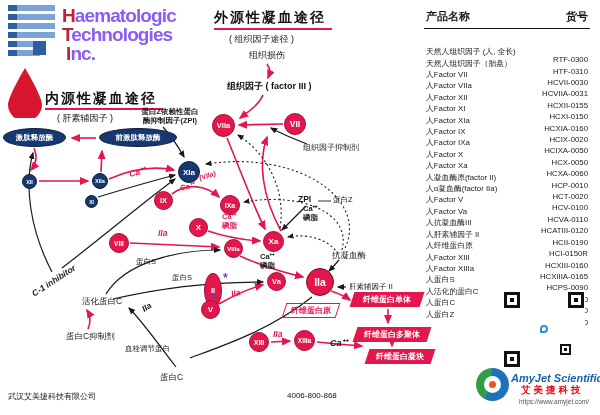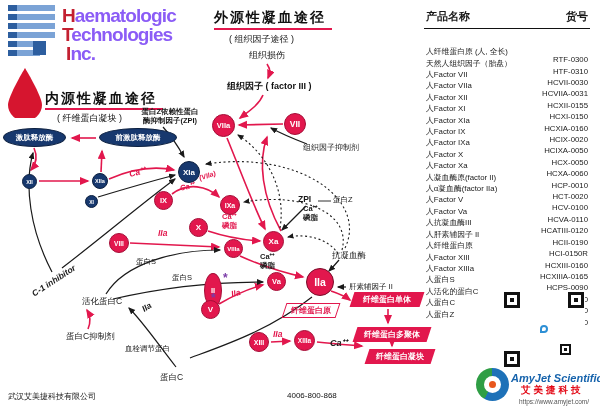--- a/index.html
+++ b/index.html
@@ -132,21 +132,21 @@
     <svg class="abs" style="left:6px;top:66px" width="40" height="52">
       <path d="M19,2 C19,2 2,30 2,39 a17,16 0 0 0 34,0 C36,30 19,2 19,2 Z" fill="#d6152f"></path>
     </svg>
     <div class="logo-word" style="left:62px;top:6px;">Haematologic</div>
     <div class="logo-word" style="left:62px;top:25px;">Technologies</div>
     <div class="logo-word" style="left:66px;top:44px;">Inc.</div>
   </div>
 
   <div class="ptitle" style="left:45px;top:90px;">内源性凝血途径</div>
   <div class="rline" style="left:45px;top:108px;width:118px;"></div>
-  <div class="psub" style="left:57px;top:112px;">( 纤维蛋白凝块 )</div>
+  <div class="psub" style="left:57px;top:112px;">( 肝素辅因子 )</div>
 
   <div class="ptitle" style="left:214px;top:9px;">外源性凝血途径</div>
   <div class="rline" style="left:214px;top:28px;width:118px;"></div>
   <div class="psub" style="left:229px;top:33px;">( 组织因子途径 )</div>
   <div class="psub" style="left:249px;top:49px;">组织损伤</div>
   <div class="psub b" style="left:227px;top:80px;">组织因子 ( factor III )</div>
 
   <div class="node navy" style="left:99px;top:128px;width:78px;height:19px;font-size:7.5px;">前激肽释放酶</div>
   <div class="node navy" style="left:3px;top:128px;width:63px;height:19px;font-size:7.5px;">激肽释放酶</div>
 
@@ -212,21 +212,21 @@
   <div class="lbl b it" style="left:330px;top:338px;font-size:9px;">Ca⁺⁺</div>
   <div class="lbl purp" style="left:223px;top:271px;">*</div>
   <div class="lbl purp" style="left:211px;top:291px;">*</div>
 
   <div id="ptable">
     <div class="thead">
       <span>产品名称</span>
       <span>货号</span>
     </div>
     <div class="trow">
-        <span>人纤维蛋白原 (人, 全长)</span>
+        <span>天然人组织因子 (人, 全长)</span>
         <span class="cat">RTF-0300</span>
       </div>
     <div class="trow">
         <span>天然人组织因子（胎盘）</span>
         <span class="cat">HTF-0310</span>
       </div>
     <div class="trow">
         <span>人Factor VII</span>
         <span class="cat">HCVII-0030</span>
       </div>

